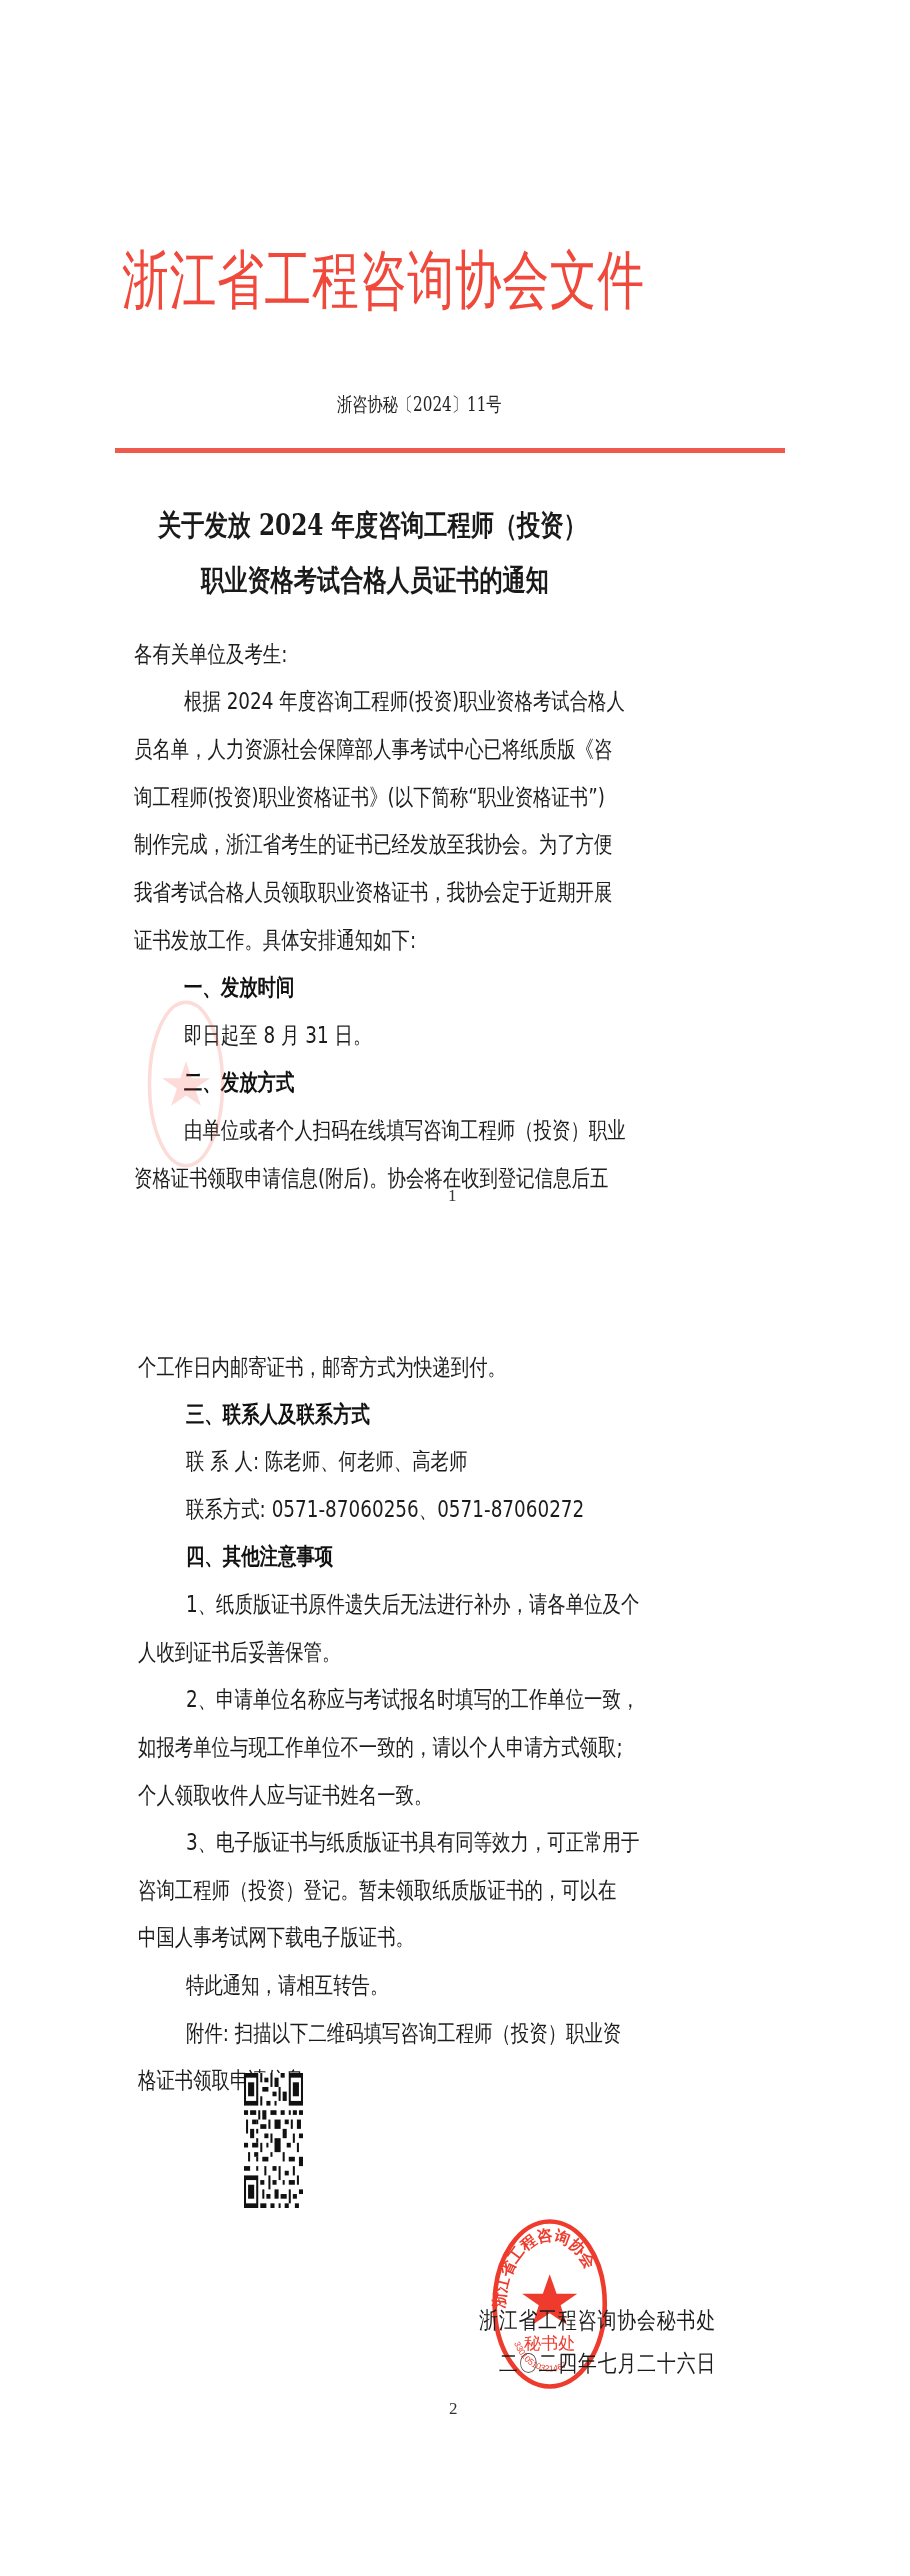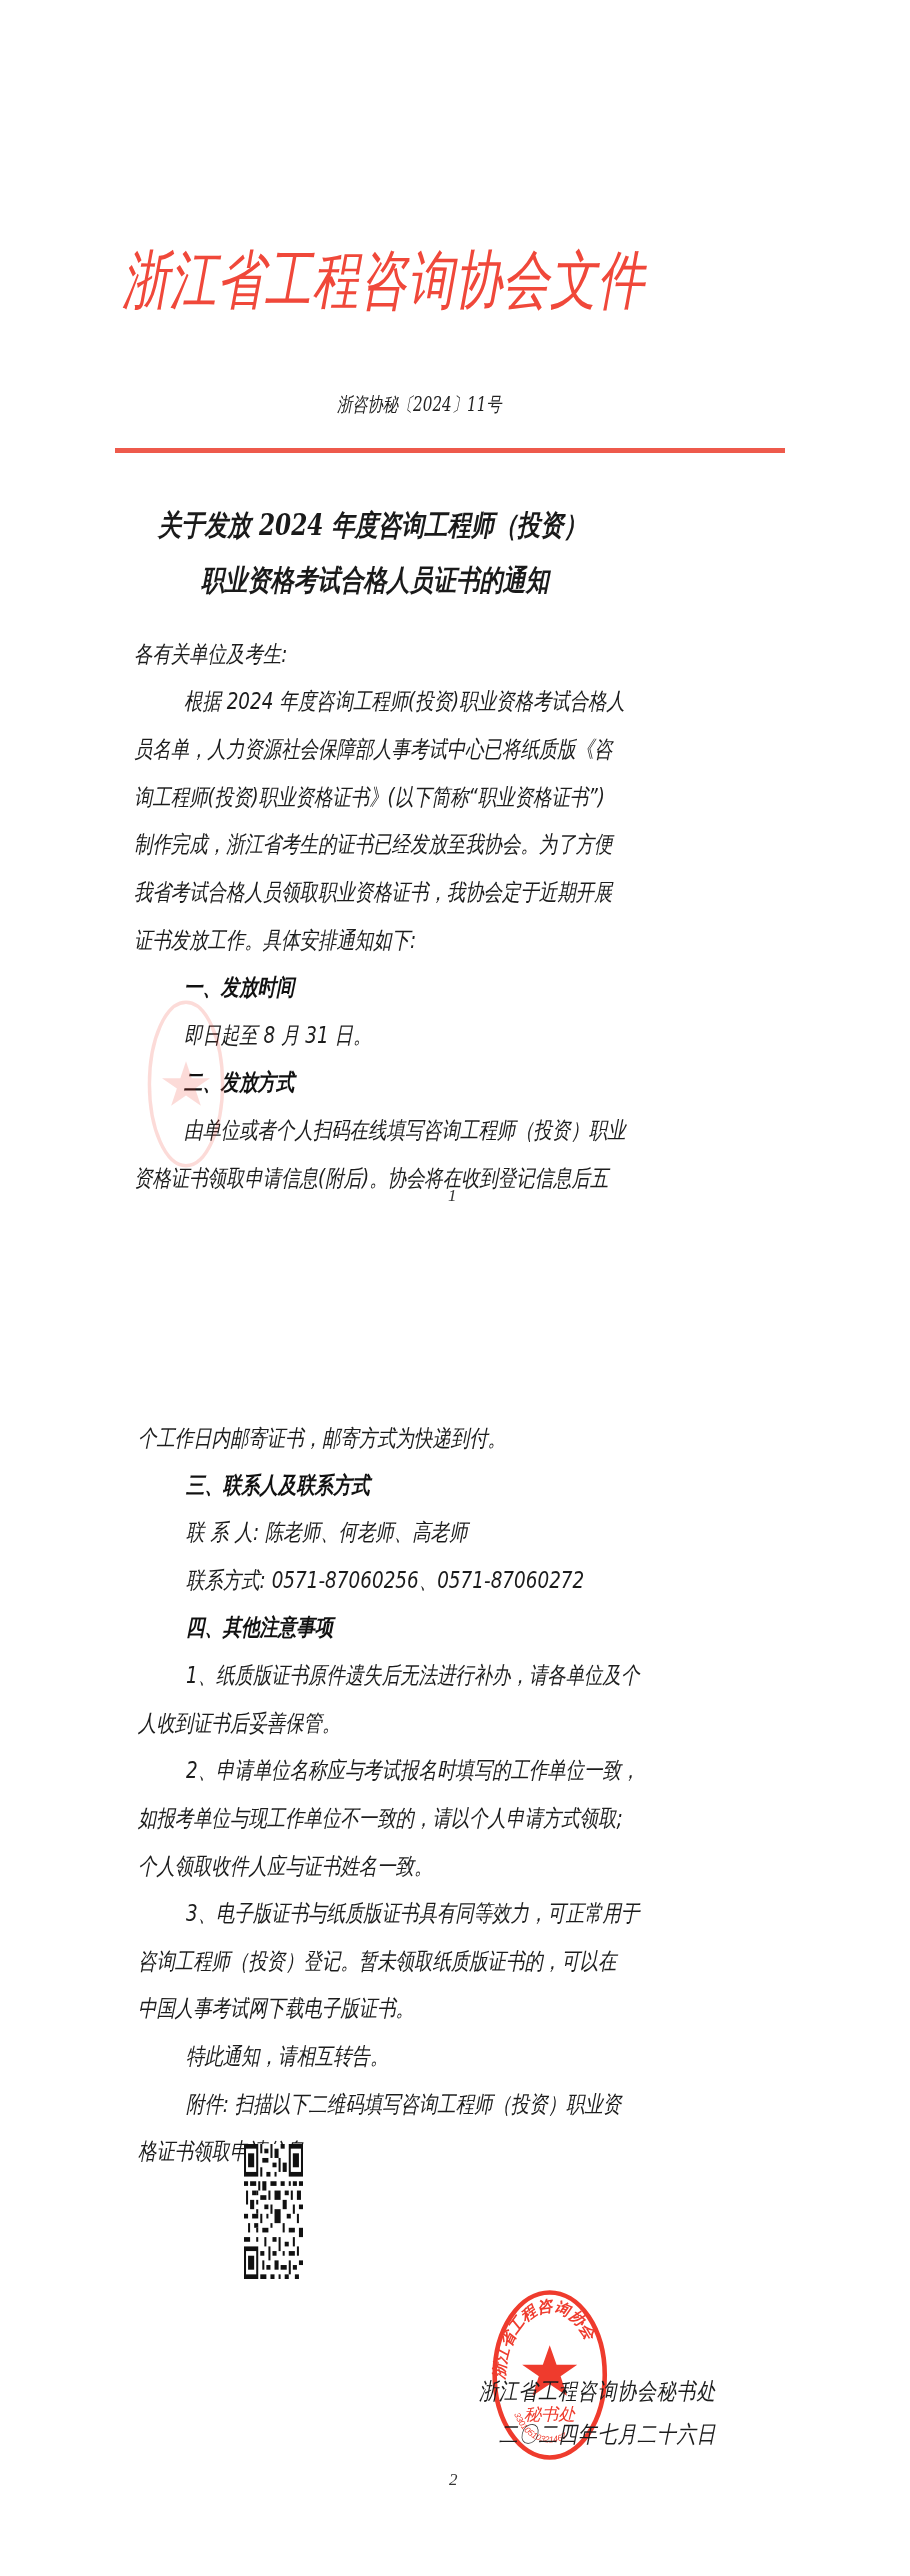--- a/index.html
+++ b/index.html
@@ -41,21 +41,21 @@
     transform: scaleX(0.82); transform-origin: left top;
     z-index: 3;
   }
   .qr { position: absolute; }
   .seal { position: absolute; z-index: 2; }
   .seal-ghost { position: absolute; opacity: 0.18; z-index: 1; }
 </style>
 </head>
 <body>
 
-<div class="page" style="top:0; height:1288px;font-style:italic;">
+<div class="page" style="top:0; height:1288px;">
 
   <div class="abs red-title" style="left:122px; top:248px;">浙江省工程咨询协会文件</div>
 
   <div class="abs docno" style="left:337px; top:395px;">浙咨协秘〔2024〕11号</div>
 
   <div class="red-rule" style="top:448px;"></div>
 
   <div class="abs heading" style="left:158px; top:509px;">关于发放 2024 年度咨询工程师（投资）</div>
   <div class="abs heading" style="left:201px; top:564px;">职业资格考试合格人员证书的通知</div>
 
@@ -76,21 +76,21 @@
   <div class="abs section-h" style="left:184px; top:974px;">一、发放时间</div>
   <div class="abs body-line" style="left:184px; top:1022px;">即日起至 8 月 31 日。</div>
 
   <div class="abs section-h" style="left:184px; top:1069px;">二、发放方式</div>
   <div class="abs body-line" style="left:184px; top:1117px;">由单位或者个人扫码在线填写咨询工程师（投资）职业</div>
   <div class="abs body-line" style="left:134px; top:1165px;">资格证书领取申请信息(附后)。协会将在收到登记信息后五</div>
 
   <div class="abs pageno" style="left:448px; top:1186px;">1</div>
 </div>
 
-<div class="page" style="top:1288px; height:1288px;font-style:italic;">
+<div class="page" style="top:1217px; height:1288px;">
 
   <div class="abs body-line" style="left:138px; top:137px;">个工作日内邮寄证书，邮寄方式为快递到付。</div>
 
   <div class="abs section-h" style="left:186px; top:184px;">三、联系人及联系方式</div>
   <div class="abs body-line" style="left:186px; top:231px;">联 系 人: 陈老师、何老师、高老师</div>
   <div class="abs body-line" style="left:186px; top:279px;">联系方式: 0571-87060256、0571-87060272</div>
 
   <div class="abs section-h" style="left:186px; top:326px;">四、其他注意事项</div>
   <div class="abs body-line" style="left:186px; top:374px;">1、纸质版证书原件遗失后无法进行补办，请各单位及个</div>
   <div class="abs body-line" style="left:138px; top:422px;">人收到证书后妥善保管。</div>

